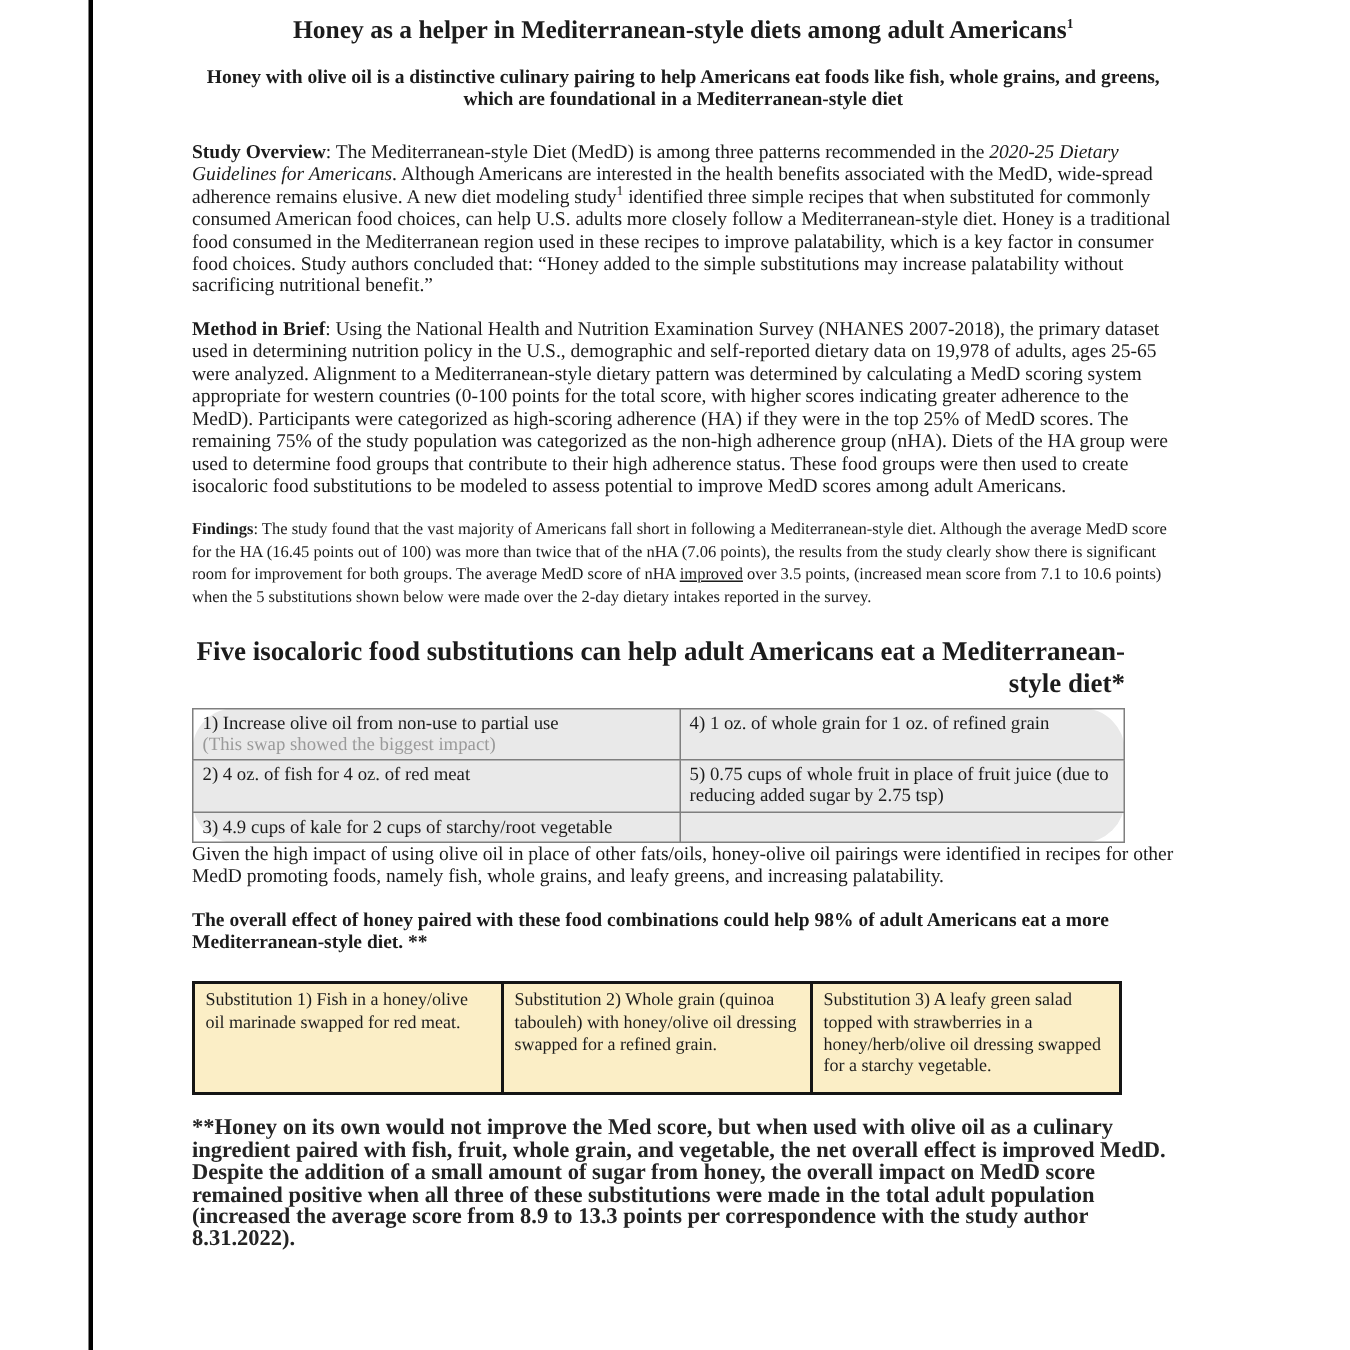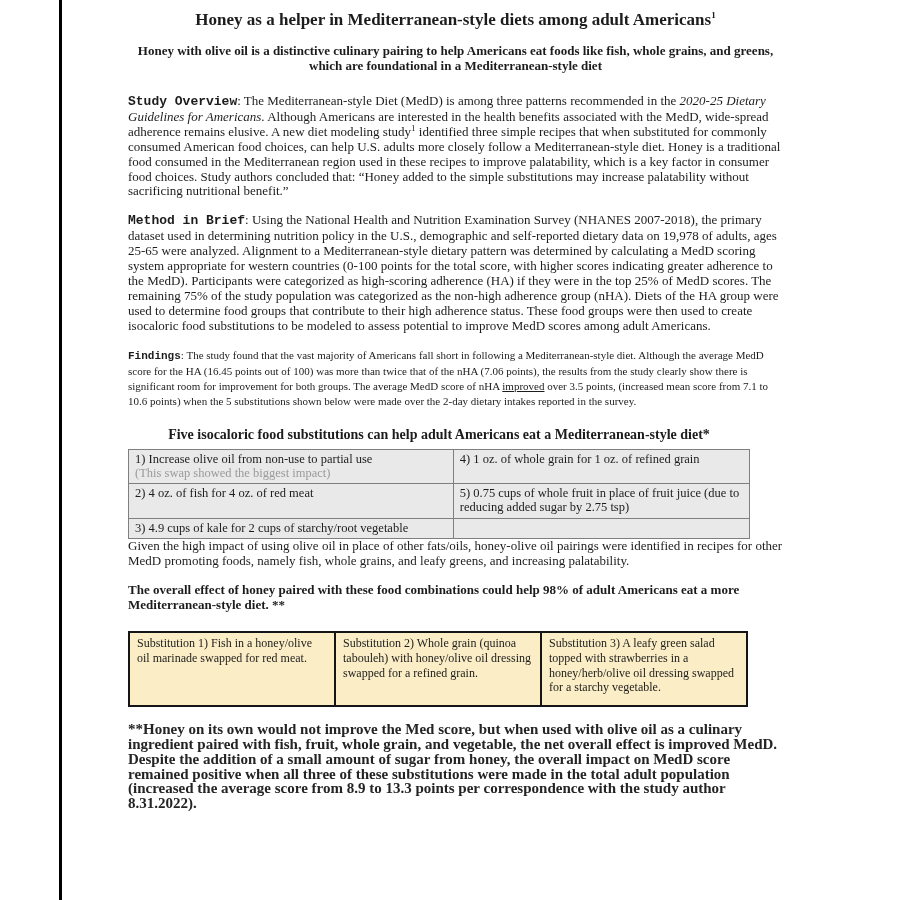--- a/index.html
+++ b/index.html
@@ -13,27 +13,27 @@
   }
   .vline-left  { position: absolute; left: 59px;  top: 0; width: 3px;  height: 900px; background: #000; }
   .vline-thin  { position: absolute; left: 842px; top: 0; width: 1px;  height: 900px; background: #c9c9c9; }
   .vbar-right  { position: absolute; left: 845px; top: 0; width: 19px; height: 900px; background: #000; }
   .content { position: absolute; left: 128px; top: 8px; width: 655px; }
 
   .title { font-size: 17px; font-weight: bold; text-align: center; margin: 2px 0 13px 0; line-height: 20px; }
   .subtitle { font-size: 13px; font-weight: bold; text-align: center; margin: 0 0 21px 0; line-height: 15px; }
   p.body { font-size: 13px; line-height: 14.9px; margin: 0 0 14px 0; }
   p.findings { font-size: 11px; line-height: 15.3px; }
-  .b { font-weight: bold; font-family: Liberation Mono, monospace; }
+  .b { font-weight: bold; }
   .i { font-style: italic; }
   .u { text-decoration: underline; }
   sup { font-size: 9px; line-height: 0; }
 
-  .t1-heading { font-size: 14px; font-weight: bold; text-align: center; width: 622px; margin: 17px 0 6px 0; font-family: Liberation Serif, serif; }
-  table.t1 { border-collapse: collapse; width: 622px; background: #e9e9e9; table-layout: fixed; }
+  .t1-heading { font-size: 18px; font-weight: bold; text-align: right; width: 622px; margin: 17px 0 6px 0; font-family: Liberation Serif, serif; }
+  table.t1 { border-collapse: collapse; width: 622px; background: #e9e9e9; table-layout: fixed; border-radius: 29px; }
   table.t1 td { border: 1px solid #7f7f7f; padding: 2px 6px 3px 6px; font-size: 12.5px; line-height: 14.2px; vertical-align: top; }
   .gray-note { color: #9a9a9a; }
   .t1-footnote { font-size: 10.7px; margin: 4px 0 21px 0; }
 
   p.overall { font-weight: bold; margin-bottom: 19px; }
 
   table.t2 { border-collapse: collapse; width: 620px; background: #fbeec6; table-layout: fixed; margin-bottom: 15px; }
   table.t2 td { border: 2px solid #151515; padding: 3px 7px 10px 7px; font-size: 12px; line-height: 14.6px; vertical-align: top; }
 
   p.honey-footnote { font-size: 15px; font-weight: bold; line-height: 14.9px; margin: 0; color: #242424; }

